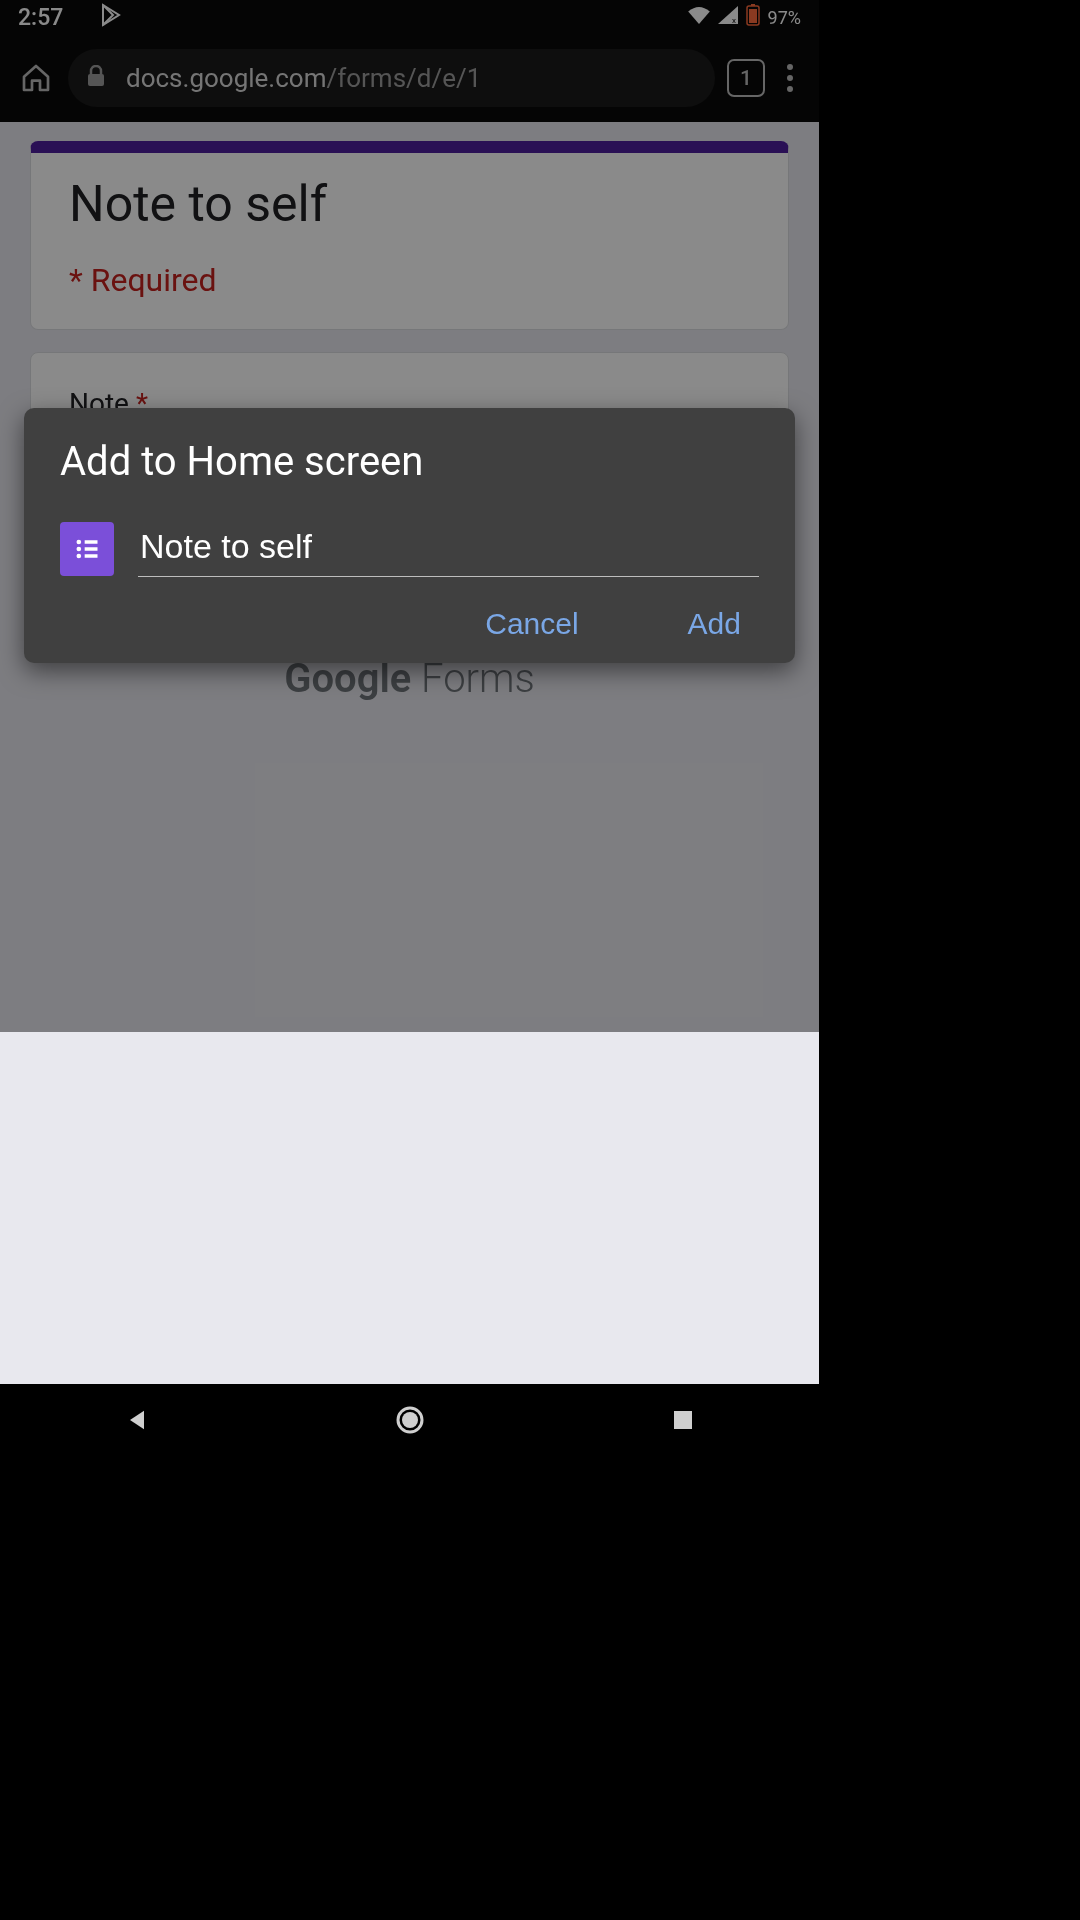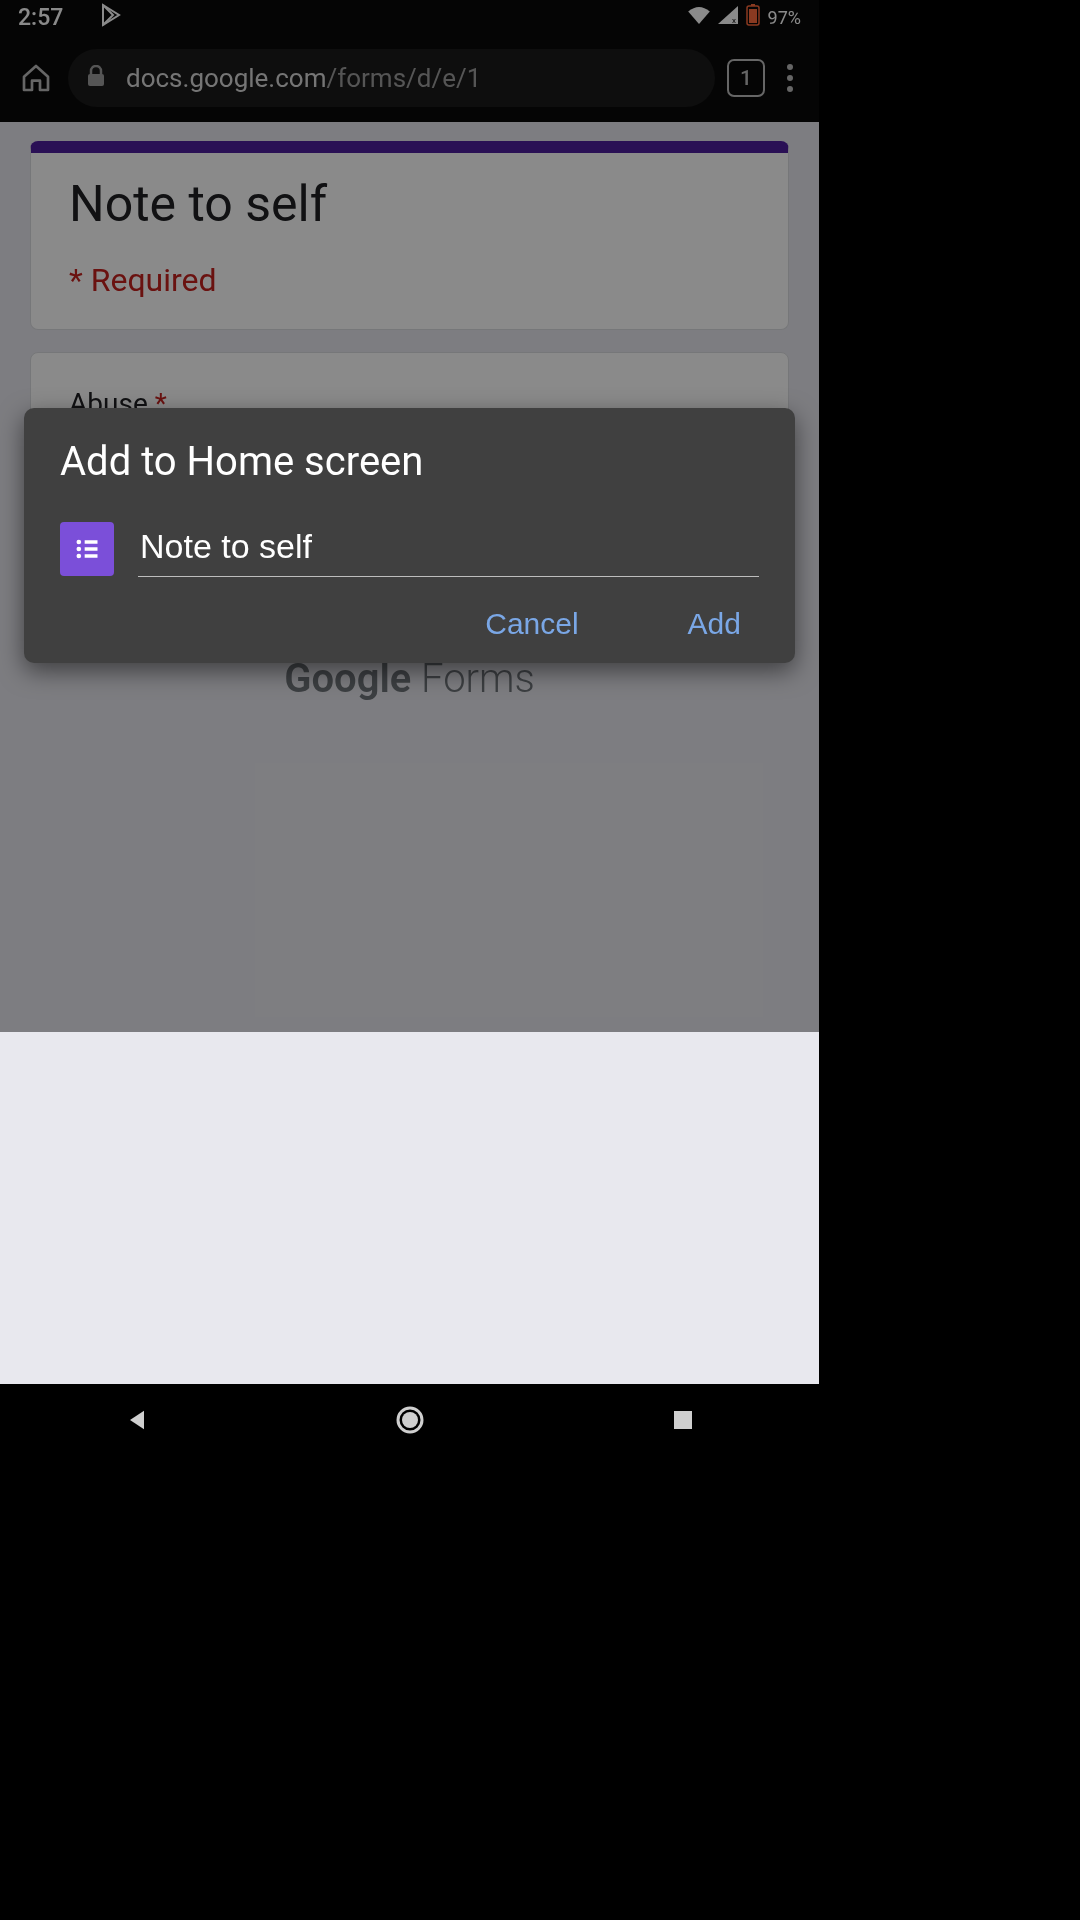--- a/index.html
+++ b/index.html
@@ -223,21 +223,21 @@
   </div>
 </div>
 
 <div class="viewport">
   <div class="form-card header-card">
     <div class="form-title">Note to self</div>
     <div class="required-note">* Required</div>
   </div>
   <div class="form-card" style="padding-top:34px; padding-bottom:80px;">
     <div class="q-label">
-      <span>Abuse</span>
+      <span>Note</span>
       <span class="asterisk"> *</span>
     </div>
   </div>
 
   <div class="pw-warning">Never submit passwords through Google Forms.</div>
   <div class="created-line">
     <span>This form was created inside of Spreadsheet Dev. </span><span class="report">Report Abuse</span>
   </div>
   <div class="g-forms">
     <span class="g">Google</span><span class="f"> Forms</span>

